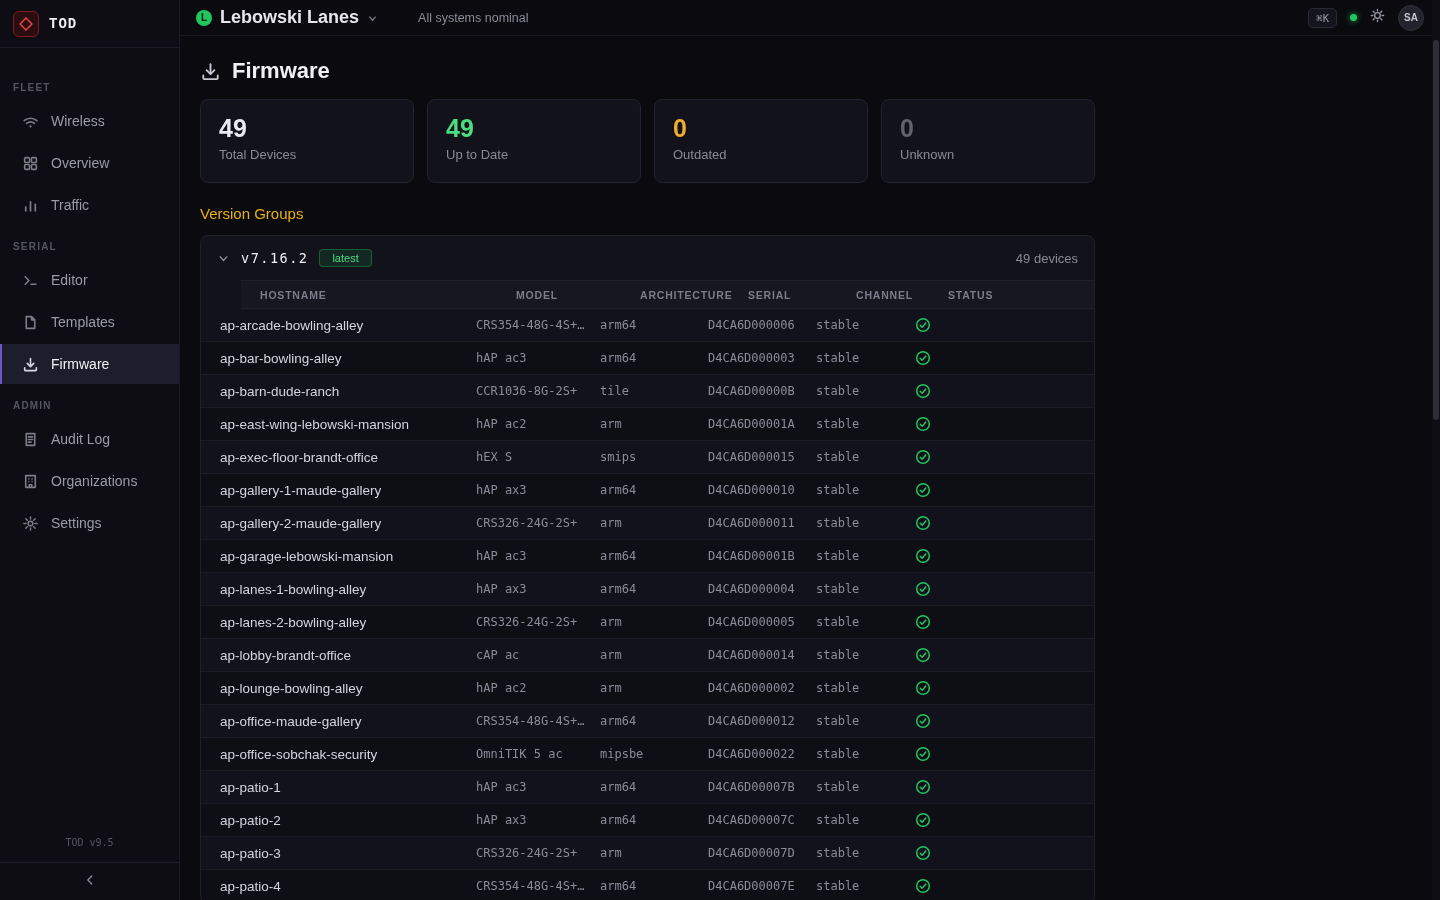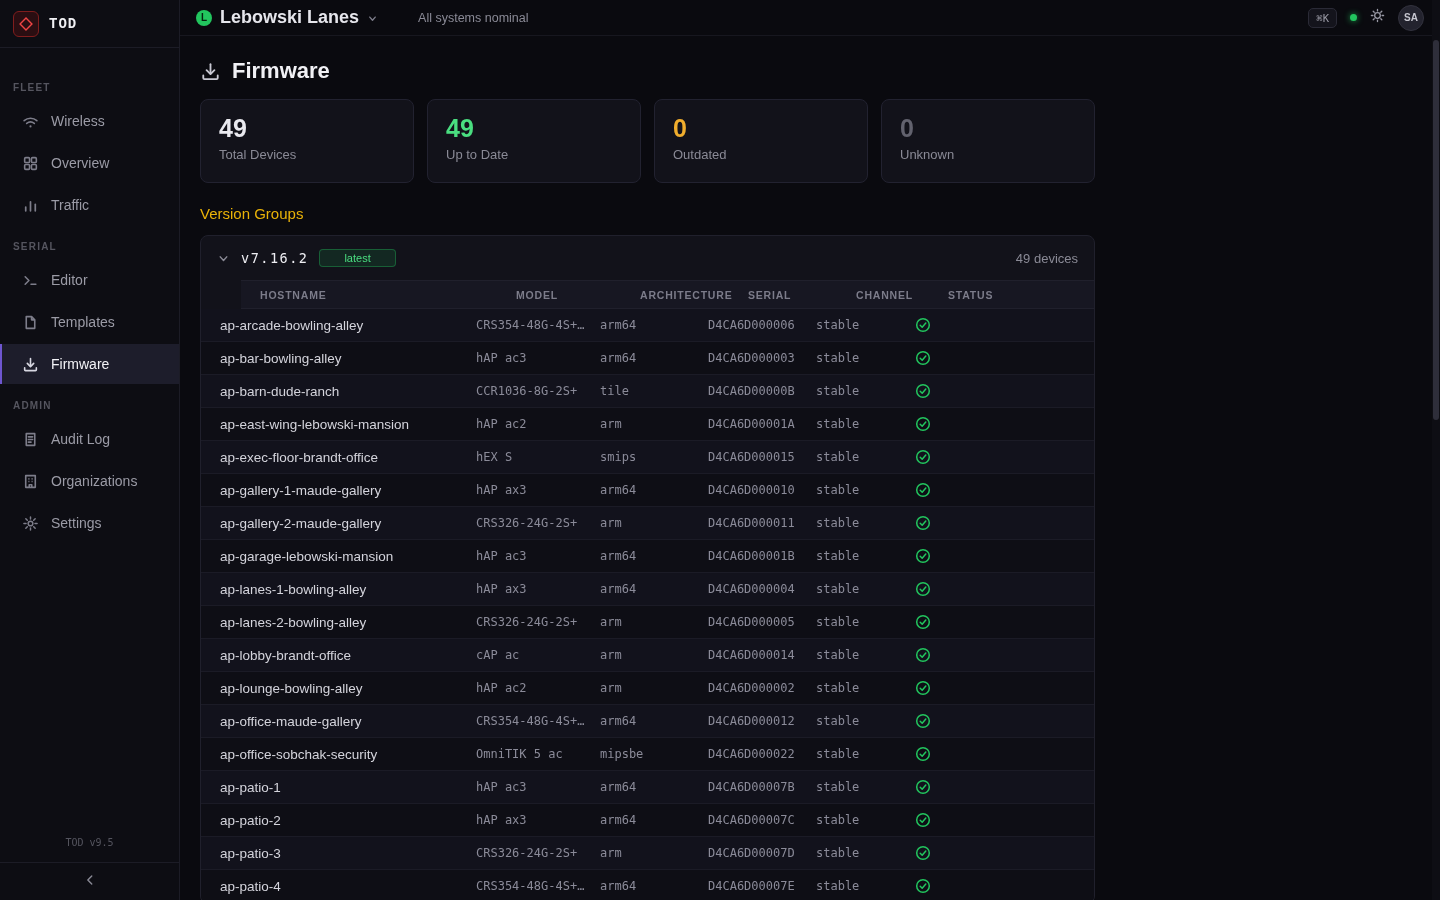--- a/index.html
+++ b/index.html
@@ -62,21 +62,21 @@
   .c-white { color:#e9e9ef; } .c-green { color:#4ade80; } .c-amber { color:#f0ad2d; } .c-gray { color:#62626e; }
 
   .section-title { margin-top:22px; font-size:15px; color:#eab308; }
 
   .group-card { margin-top:13px; width:895px; border:1px solid #20202c; border-radius:8px;
     background:#12121a; overflow:hidden; }
   .group-head { height:44px; display:flex; align-items:center; gap:11px; padding:0 16px; cursor:pointer; }
   .gchev { color:#8a8a96; display:flex; }
   .gver { font-family:"DejaVu Sans Mono", monospace; font-size:13.5px; letter-spacing:1.5px; color:#eeeef3; }
   .badge { font-size:11px; color:#4ade80; background:rgba(34,197,94,.13);
-    border:1px solid rgba(34,197,94,.35); border-radius:4px; padding:2px 24px; }
+    border:1px solid rgba(34,197,94,.35); border-radius:4px; padding:2px 12px; }
   .gcount { margin-left:auto; font-size:13px; color:#8a8a96; }
 
   .thead, .trow { display:grid; grid-template-columns:256px 124px 108px 108px 92px 1fr;
     align-items:center; padding-left:19px; }
   .thead { height:29px; background:#171722; border-top:1px solid #20202c; border-bottom:1px solid #20202c;margin-left:40px; }
   .th { font-size:10.5px; letter-spacing:.8px; color:#7c7c8a; font-weight:bold; }
   .trow { height:33px; border-bottom:1px solid #1b1b26; background:#12121c; cursor:pointer; }
   .trow.alt { background:#0e0e15; }
   .td-host { font-size:13.5px; color:#d4d4dc; white-space:nowrap; overflow:hidden; }
   .td-mono { font-family:"DejaVu Sans Mono", monospace; font-size:12px; color:#8b8b99;

